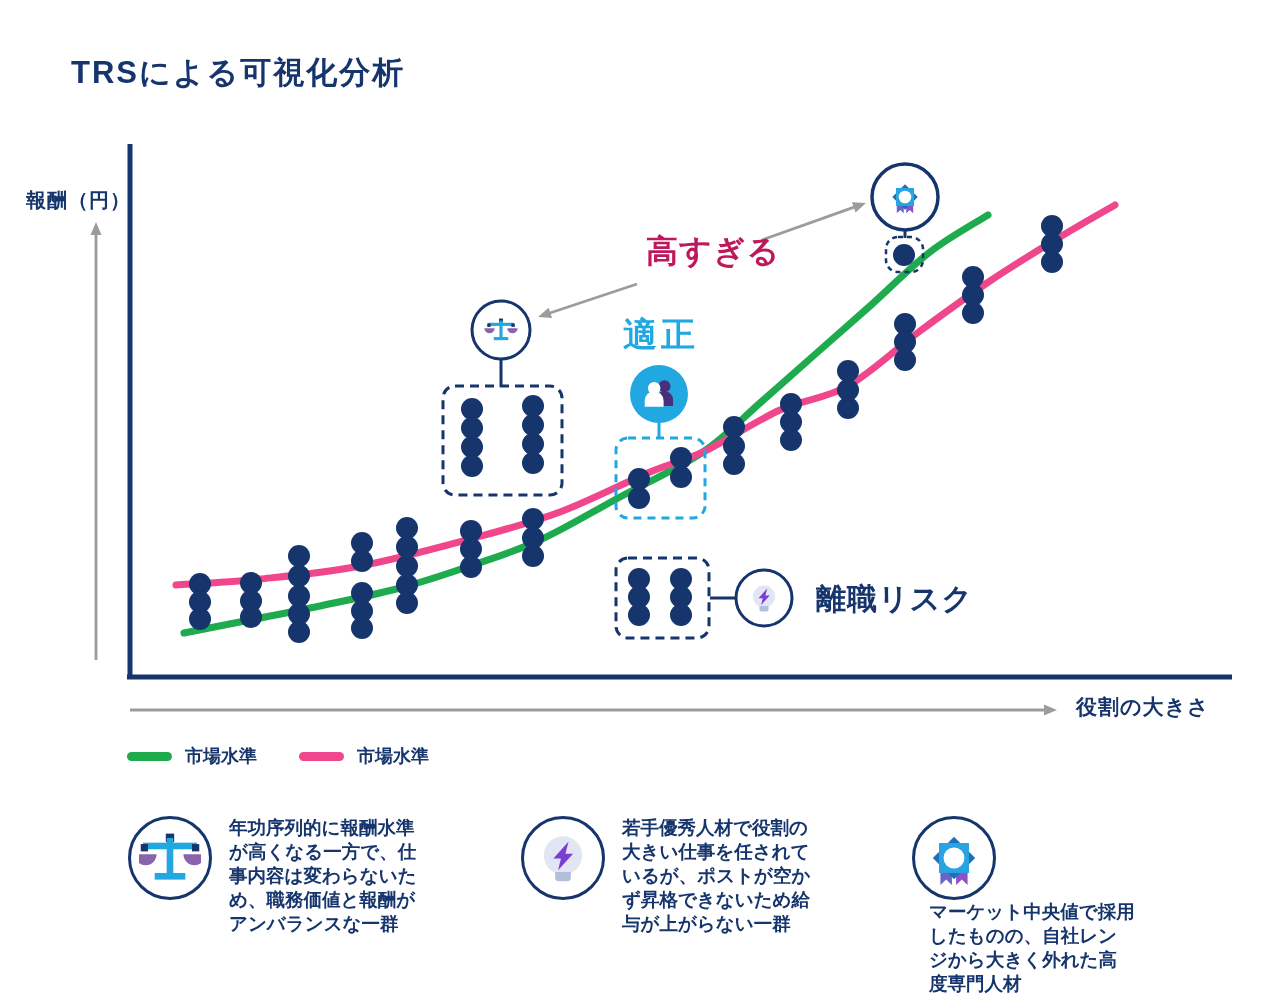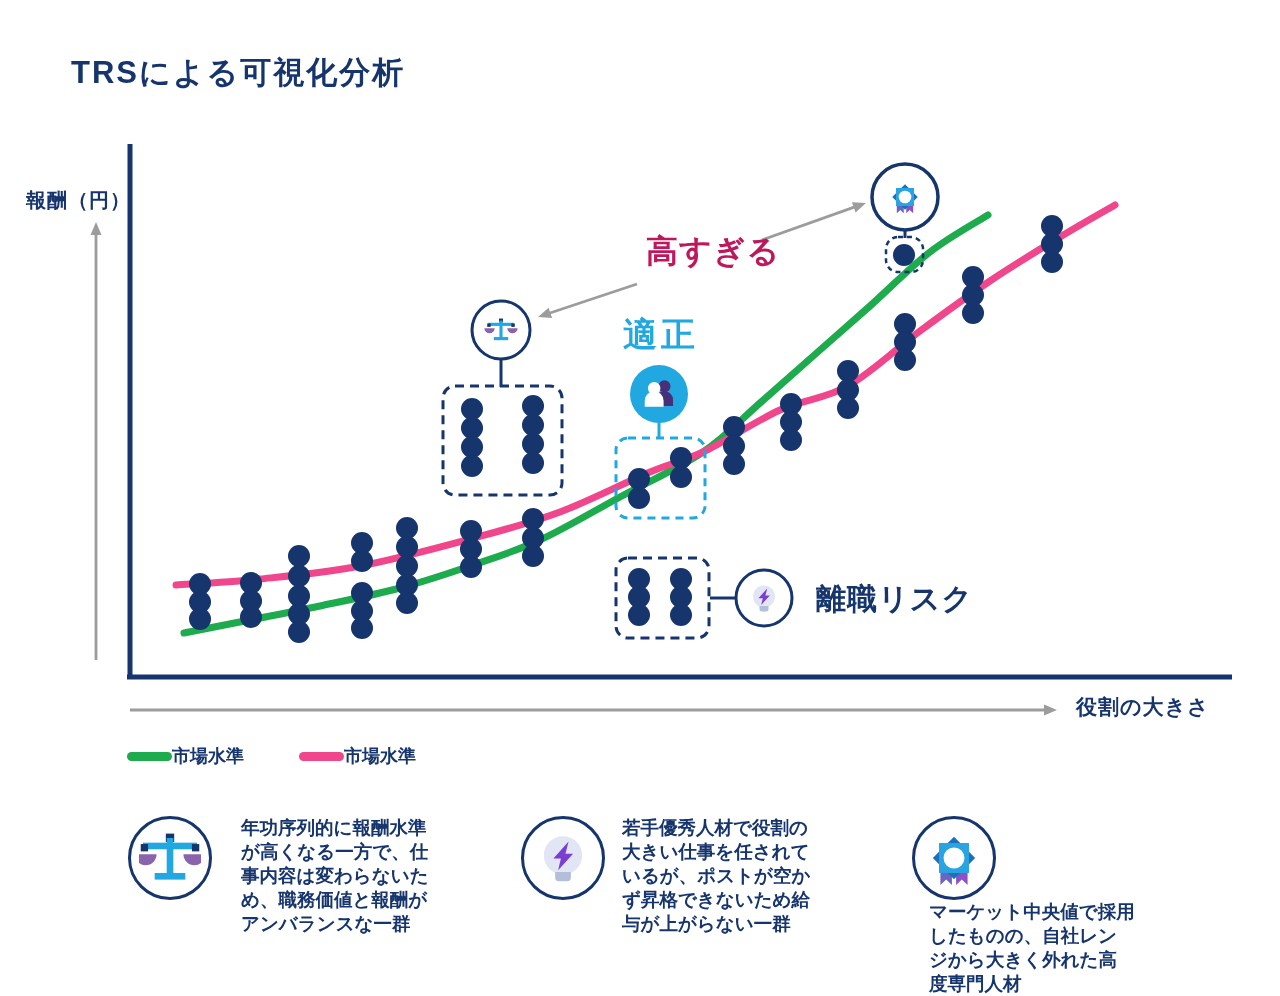--- a/index.html
+++ b/index.html
@@ -10,29 +10,29 @@
   .abs{position:absolute;}
   .page-title{
     left:54px;top:52px;font-size:31px;font-weight:800;letter-spacing:2px;color:#16356C;margin-left:17px;
   }
   .y-label{left:26px;top:178px;font-size:20px;font-weight:800;letter-spacing:1px;margin-top:9px;}
   .x-label{left:1076px;top:693px;font-size:21px;font-weight:800;letter-spacing:1px;}
   .anno{font-weight:800;letter-spacing:1px;}
   .anno-too-high{left:646px;top:230px;font-size:32px;color:#be185d;}
   .anno-appropriate{left:623px;top:312px;font-size:34px;color:#21A8E0;letter-spacing:4px;}
   .anno-turnover{left:816px;top:579px;font-size:30px;color:#16356C;}
-  .legend-item{display:flex;align-items:center;top:744px;}
+  .legend-item{display:flex;align-items:center;gap:13px;top:744px;}
   .legend-item .pill{width:45px;height:9px;border-radius:5px;display:inline-block;}
   .pill-green{background:#1EAB4D;}
   .pill-pink{background:#F0478C;}
   .legend-label{font-size:18px;font-weight:800;color:#16356C;}
   .legend-market{left:127px;}
   .legend-company{left:299px;}
   .card{display:flex;top:816px;width:302px;}
-  .card-1{left:128px;gap:12px;}
+  .card-1{left:128px;}
   .card-2{left:521px;}
   .card-3{left:912px;flex-direction:column;}
   .card-circle{
     width:78px;height:78px;border:3.5px solid #16356C;border-radius:50%;
     display:flex;align-items:center;justify-content:center;flex:0 0 auto;
   }
   .card-text{
     margin-left:17px;width:206px;font-size:18.5px;line-height:24px;font-weight:700;color:#16356C;
   }
   svg.chart{left:0;top:0;}

